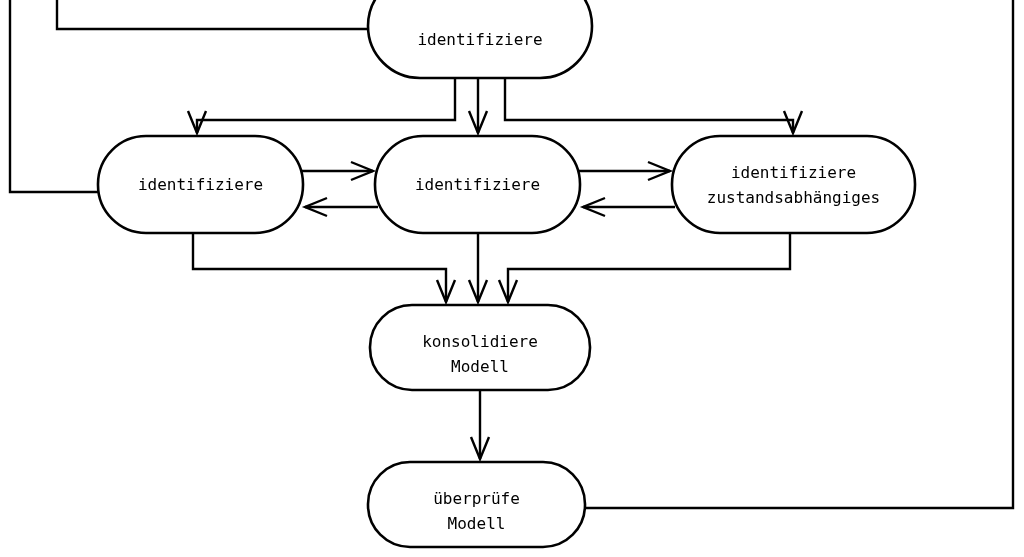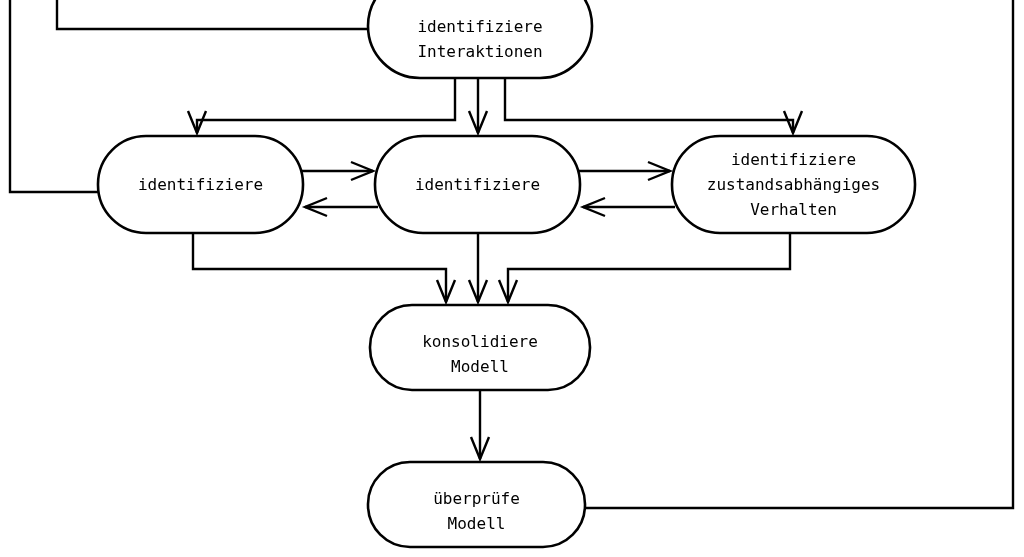--- a/index.html
+++ b/index.html
@@ -130,21 +130,21 @@
         <rect x="368" y="-26" width="224" height="104" rx="52" ry="52" class="node-shape"></rect>
         <rect x="98" y="136" width="205" height="97" rx="48" ry="48" class="node-shape"></rect>
         <rect x="375" y="136" width="205" height="97" rx="48" ry="48" class="node-shape"></rect>
         <rect x="672" y="136" width="243" height="97" rx="48" ry="48" class="node-shape"></rect>
         <rect x="370" y="305" width="220" height="85" rx="42" ry="42" class="node-shape"></rect>
         <rect x="368" y="462" width="217" height="85" rx="42" ry="42" class="node-shape"></rect>
       </g>
   </svg>
 
   <div id="labels-layer">
-      <div class="node-label" style="left: 368px; top: 0px; width: 224px; height: 78px;"><span>identifiziere</span><span>Interaktionen</span></div>
+      <div class="node-label" style="left: 368px; top: 0px; width: 224px; height: 78px;"><span>identifiziere</span></div>
       <div class="node-label" style="left: 98px; top: 136px; width: 205px; height: 97px;"><span>identifiziere</span></div>
       <div class="node-label" style="left: 375px; top: 136px; width: 205px; height: 97px;"><span>identifiziere</span></div>
-      <div class="node-label" style="left: 672px; top: 136px; width: 243px; height: 97px;"><span>identifiziere</span><span>zustandsabhängiges</span><span>Verhalten</span></div>
+      <div class="node-label" style="left: 672px; top: 136px; width: 243px; height: 97px;"><span>identifiziere</span><span>zustandsabhängiges</span></div>
       <div class="node-label" style="left: 370px; top: 305px; width: 220px; height: 97px;"><span>konsolidiere</span><span>Modell</span></div>
       <div class="node-label" style="left: 368px; top: 462px; width: 217px; height: 97px;"><span>überprüfe</span><span>Modell</span></div>
     </div>
 
 </div>
 
 </body></html>

